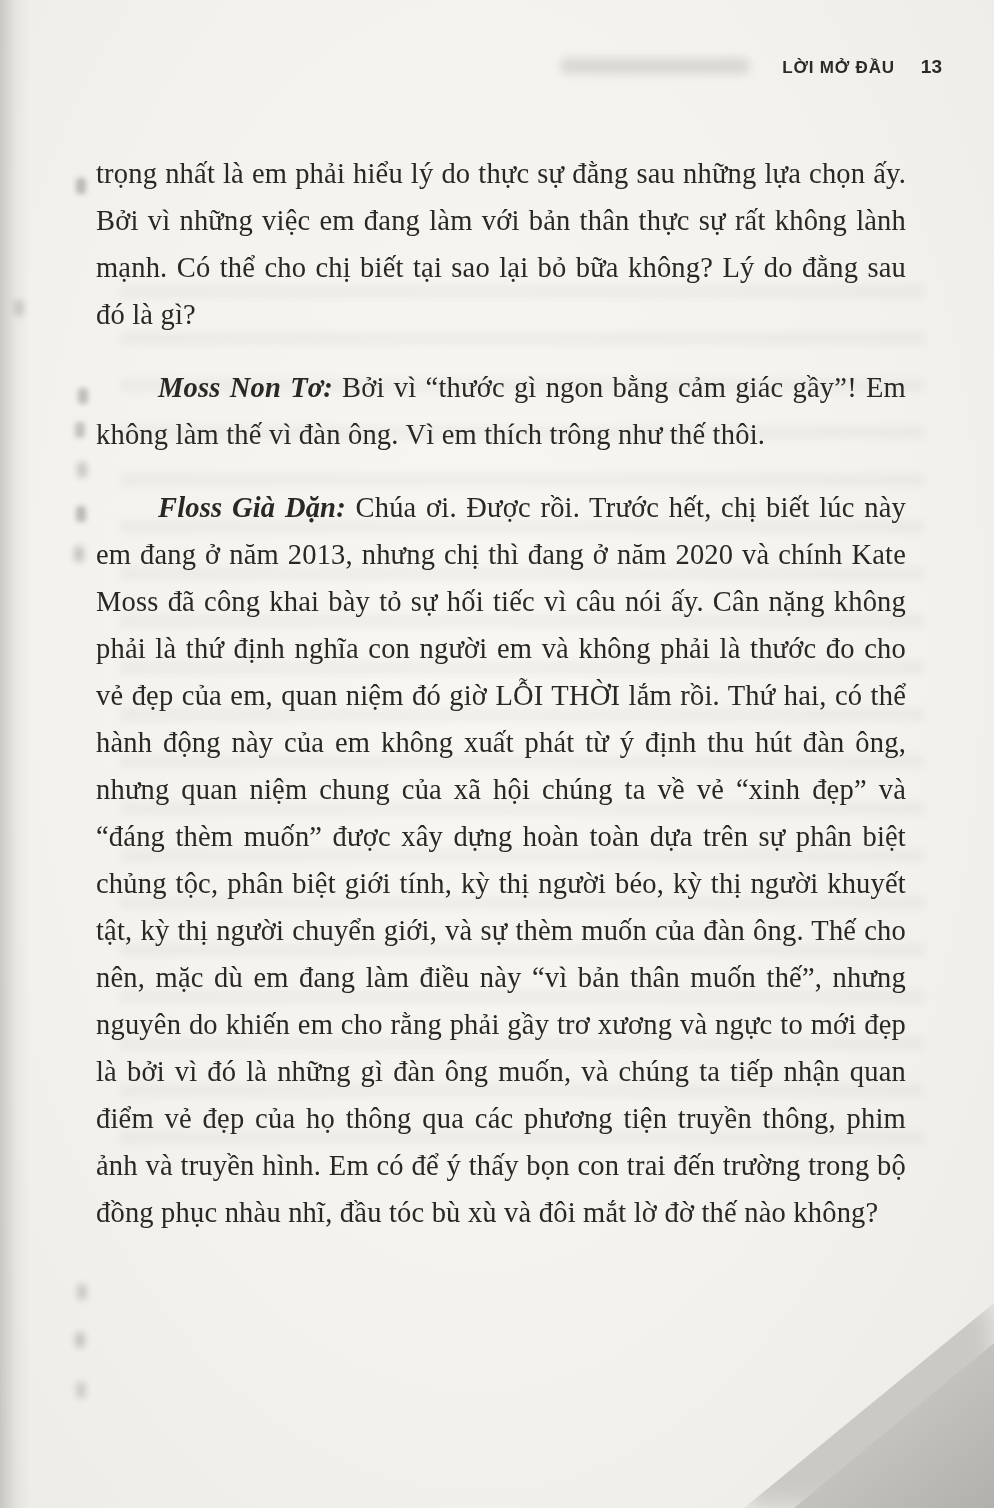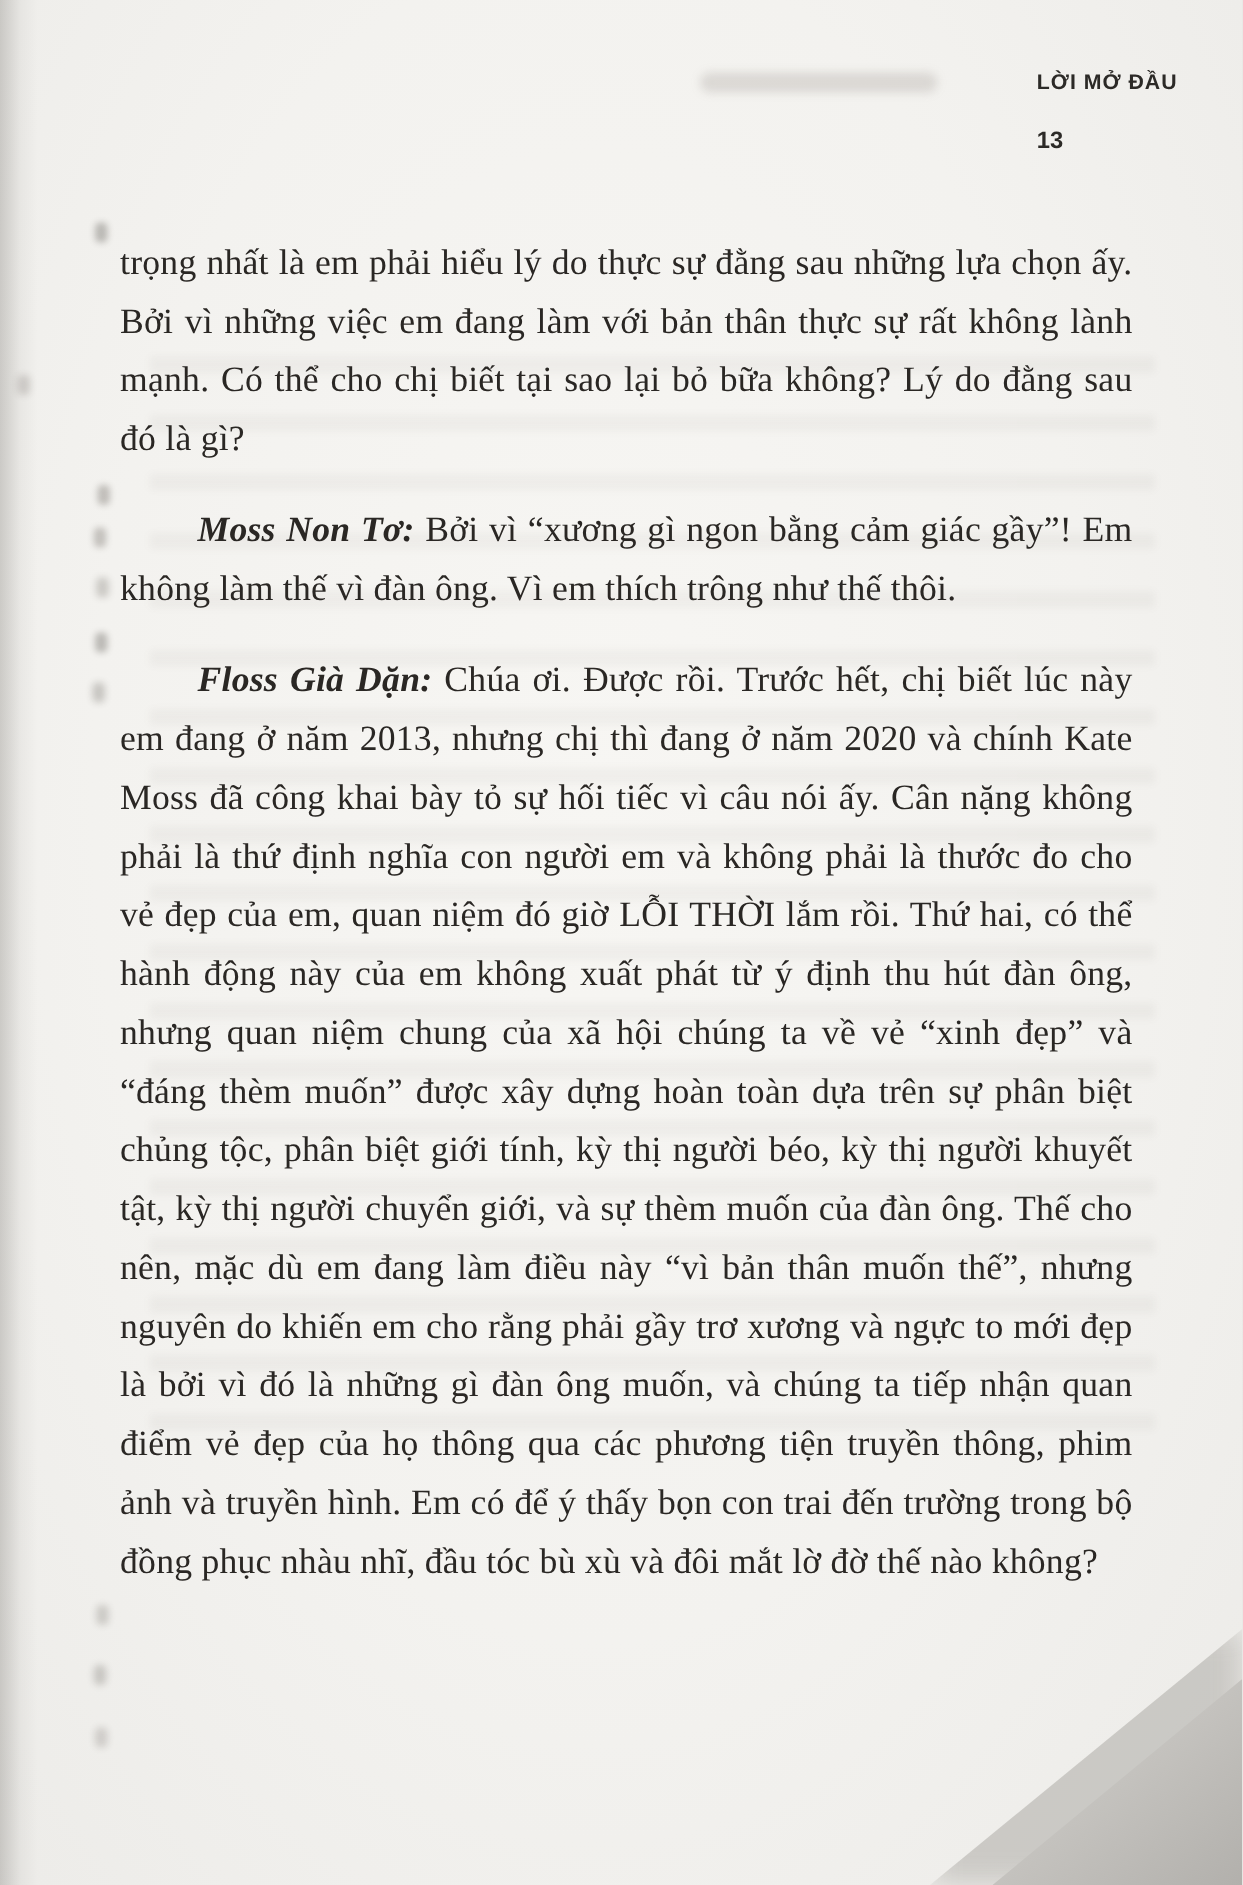--- a/index.html
+++ b/index.html
@@ -85,21 +85,20 @@
     clip-path: polygon(100% 0, 0 100%, 100% 100%);
     pointer-events: none;
   }
 
   .page-header {
     position: absolute;
     top: 56px; right: 52px;
     display: flex;
     align-items: baseline;
     gap: 26px;
-    flex-direction: column;
   }
   .header-title {
     font-family: "Liberation Sans", sans-serif;
     font-weight: 700;
     font-size: 17px;
     letter-spacing: 0.8px;
     color: #2c2a27;
   }
   .page-number {
     font-family: "Liberation Sans", sans-serif;
@@ -109,21 +108,20 @@
   }
 
   .text-block {
     position: absolute;
     left: 96px; right: 88px;
     top: 150px;
     text-align: justify;
     font-size: 28.5px;
     line-height: 47px;
     letter-spacing: 0.2px;
-    margin-top: 37px;
   }
   .para {
     margin: 0 0 26px 0;
     text-indent: 62px;
   }
   .para.no-indent { text-indent: 0; }
   .speaker {
     font-weight: bold;
     font-style: italic;
   }
@@ -136,21 +134,21 @@
   <div class="ghost-text"></div>
   <div class="ghost-header"></div>
 
   <div class="page-header">
     <span class="header-title">LỜI MỞ ĐẦU</span>
     <span class="page-number">13</span>
   </div>
 
   <div class="text-block">
     <p class="para no-indent"><span>trọng nhất là em phải hiểu lý do thực sự đằng sau những lựa chọn ấy. Bởi vì những việc em đang làm với bản thân thực sự rất không lành mạnh. Có thể cho chị biết tại sao lại bỏ bữa không? Lý do đằng sau đó là gì?</span></p>
-    <p class="para"><span class="speaker">Moss Non Tơ:</span> <span>Bởi vì “xương gì ngon bằng cảm giác gầy”! Em không làm thế vì đàn ông. Vì em thích trông như thế thôi.</span></p>
+    <p class="para"><span class="speaker">Moss Non Tơ:</span> <span>Bởi vì “thước gì ngon bằng cảm giác gầy”! Em không làm thế vì đàn ông. Vì em thích trông như thế thôi.</span></p>
     <p class="para"><span class="speaker">Floss Già Dặn:</span> <span>Chúa ơi. Được rồi. Trước hết, chị biết lúc này em đang ở năm 2013, nhưng chị thì đang ở năm 2020 và chính Kate Moss đã công khai bày tỏ sự hối tiếc vì câu nói ấy. Cân nặng không phải là thứ định nghĩa con người em và không phải là thước đo cho vẻ đẹp của em, quan niệm đó giờ LỖI THỜI lắm rồi. Thứ hai, có thể hành động này của em không xuất phát từ ý định thu hút đàn ông, nhưng quan niệm chung của xã hội chúng ta về vẻ “xinh đẹp” và “đáng thèm muốn” được xây dựng hoàn toàn dựa trên sự phân biệt chủng tộc, phân biệt giới tính, kỳ thị người béo, kỳ thị người khuyết tật, kỳ thị người chuyển giới, và sự thèm muốn của đàn ông. Thế cho nên, mặc dù em đang làm điều này “vì bản thân muốn thế”, nhưng nguyên do khiến em cho rằng phải gầy trơ xương và ngực to mới đẹp là bởi vì đó là những gì đàn ông muốn, và chúng ta tiếp nhận quan điểm vẻ đẹp của họ thông qua các phương tiện truyền thông, phim ảnh và truyền hình. Em có để ý thấy bọn con trai đến trường trong bộ đồng phục nhàu nhĩ, đầu tóc bù xù và đôi mắt lờ đờ thế nào không?</span></p>
   </div>
 
   <div class="shadow-left"></div>
   <div class="edge-marks"></div>
   <div class="corner-blur"></div>
   <div class="corner-under"></div>
 
 </div>
 

